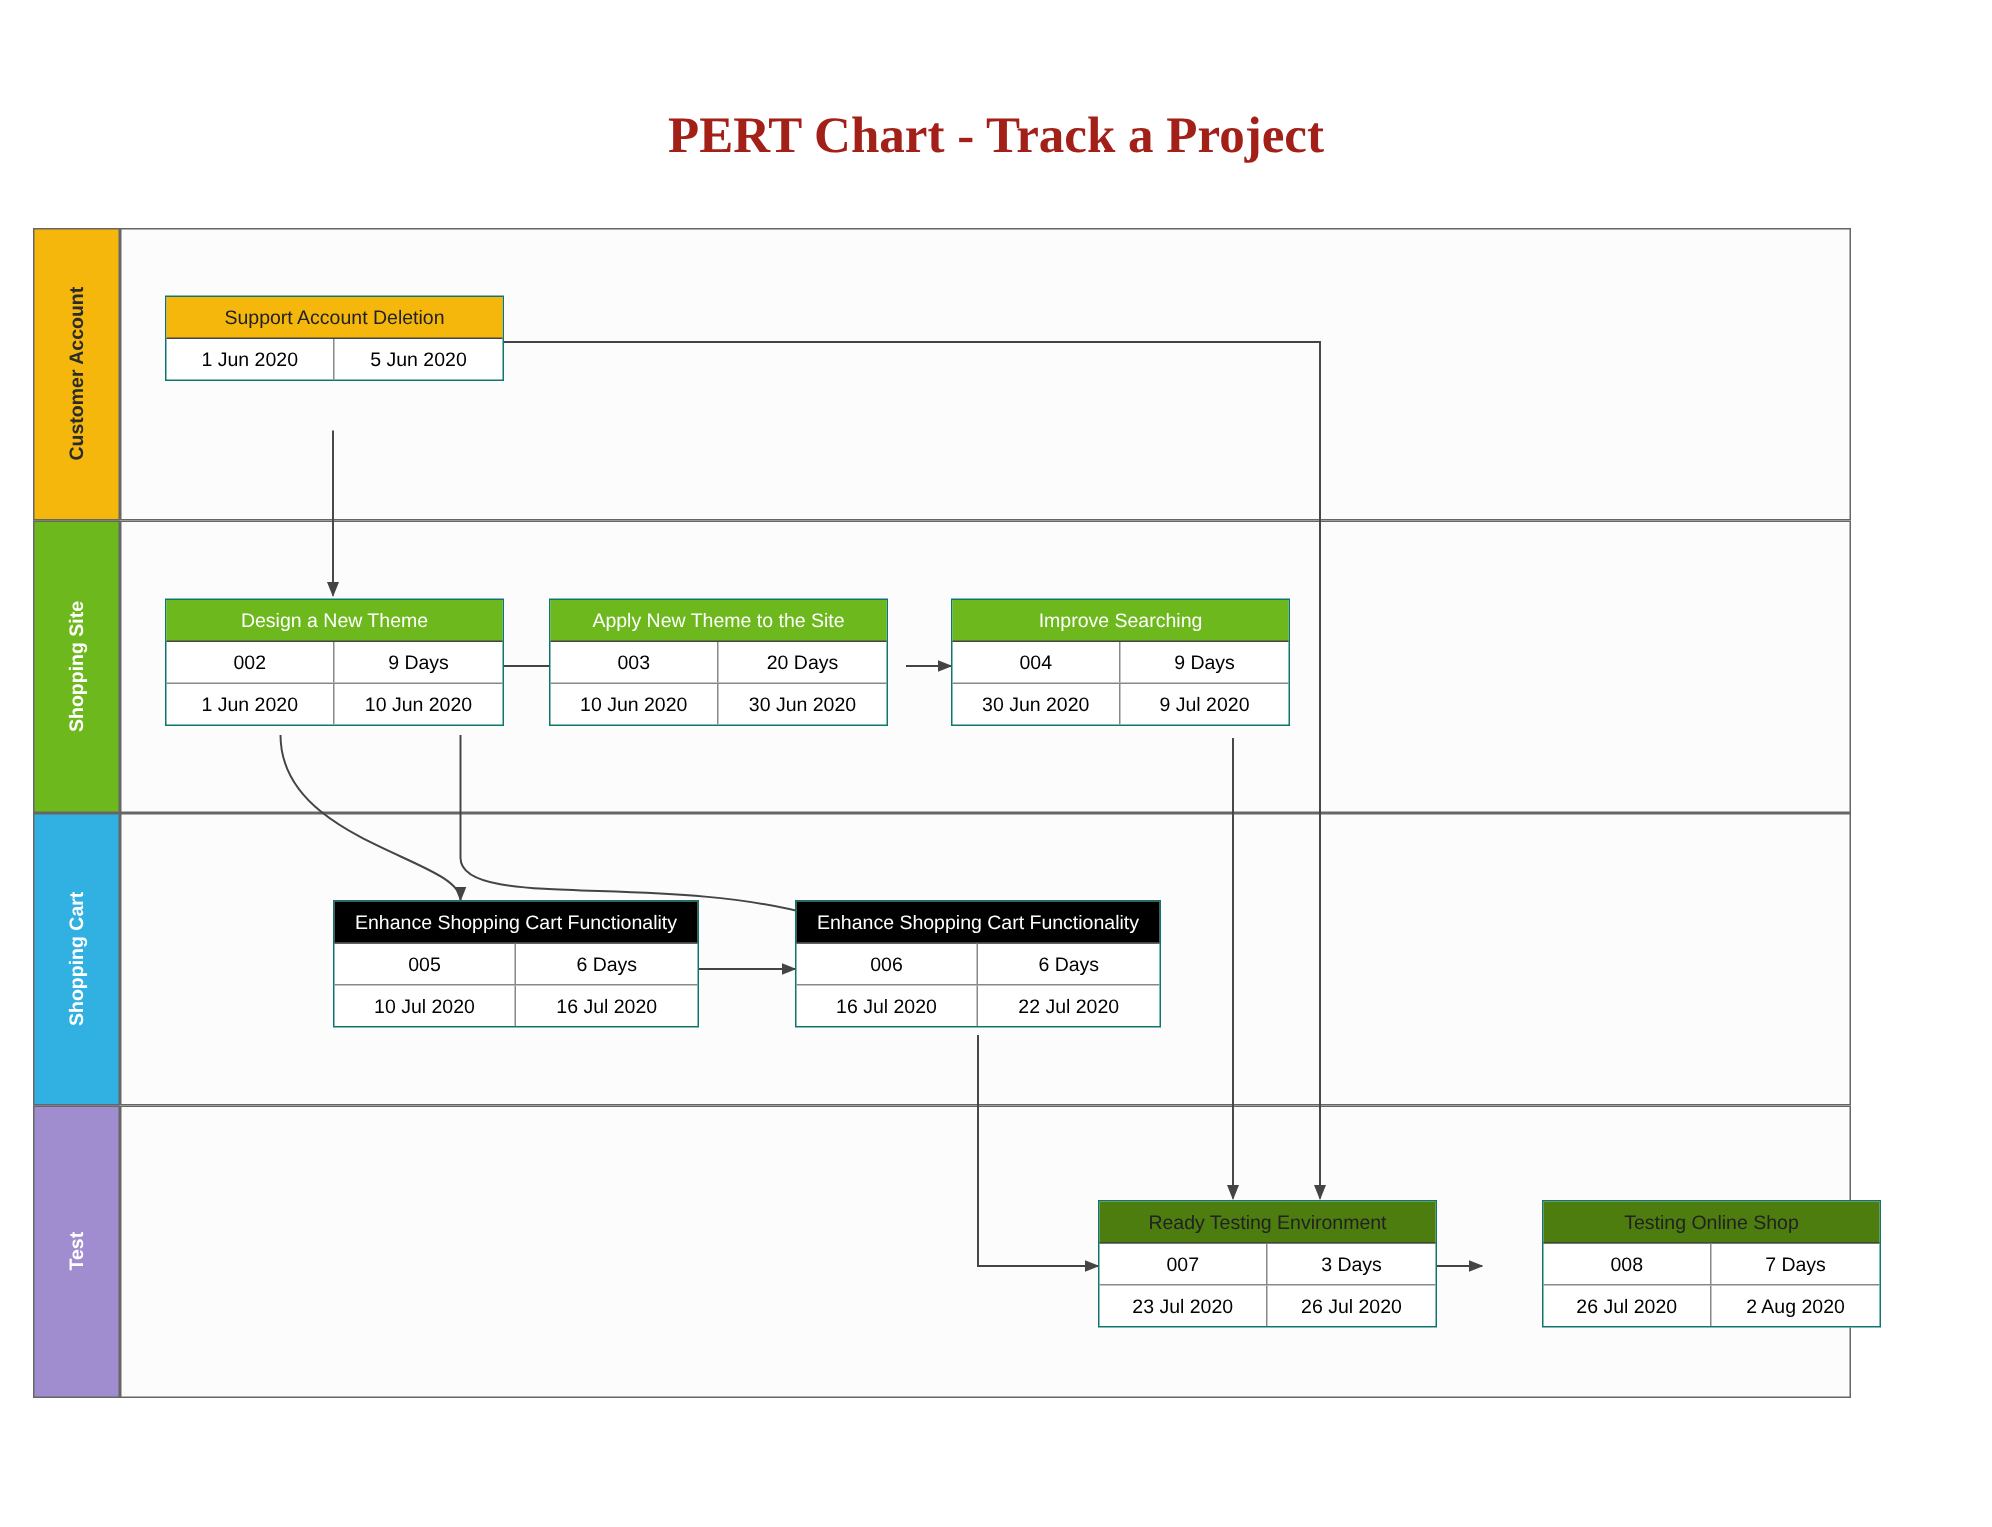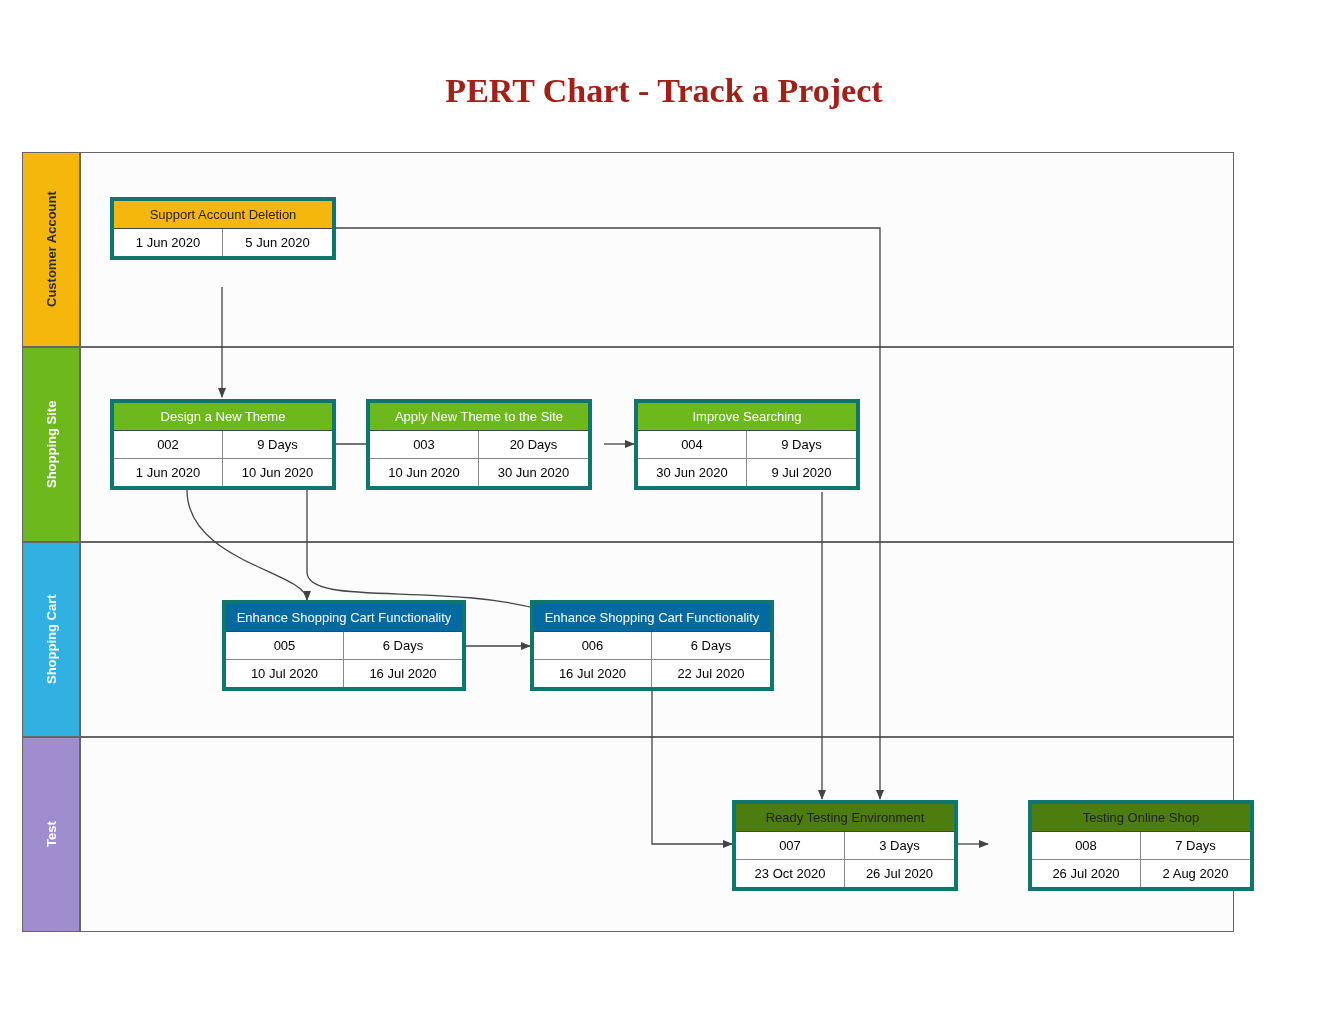--- a/index.html
+++ b/index.html
@@ -80,21 +80,21 @@
     left: 0;
     top: 0;
     width: 100%;
     height: 100%;
     pointer-events: none;
   }
 
   .task {
     position: absolute;
     width: 226px;
-    border: 4px solid #0f766e;
+    border: 1px solid #0f766e;
     box-sizing: border-box;
     font-size: 13px;
     background: #fff;
     z-index: 2;
   }
   .task .task-title {
     text-align: center;
     padding: 6px 4px;
     font-size: 13px;
     border-bottom: 1px solid #444;
@@ -110,21 +110,21 @@
   }
   .task .row > div:first-child {
     border-right: 1px solid #888;
   }
   .task .row + .row {
     border-top: 1px solid #888;
   }
 
   .task.orange .task-title { background: #f5b70c; color: #222; }
   .task.green  .task-title { background: #6db81d; color: #fff; }
-  .task.blue   .task-title { background: #0369a1; color: #fff; }
+  .task.blue   .task-title { background: #000000; color: #fff; }
   .task.purple .task-title { background: #4d7c0f; color: #222; }
 </style>
 </head>
 <body>
 
 <div class="page">
   <div class="title">PERT Chart - Track a Project</div>
 
   <div class="chart">
 
@@ -243,21 +243,21 @@
       </div>
     </div>
 
     <div class="task purple" style="left:710px; top:648px;">
       <div class="task-title">Ready Testing Environment</div>
       <div class="row">
         <div>007</div>
         <div>3 Days</div>
       </div>
       <div class="row">
-        <div>23 Oct 2020</div>
+        <div>23 Jul 2020</div>
         <div>26 Jul 2020</div>
       </div>
     </div>
 
     <div class="task purple" style="left:966px; top:648px;margin-left:40px;">
       <div class="task-title">Testing Online Shop</div>
       <div class="row">
         <div>008</div>
         <div>7 Days</div>
       </div>

